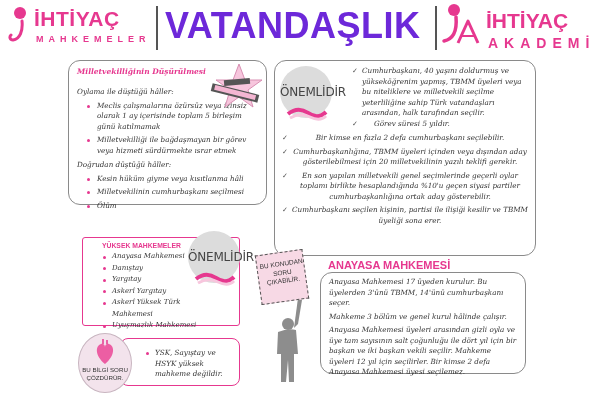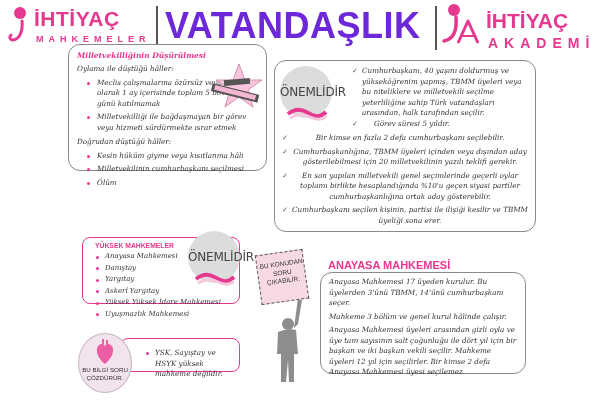--- a/index.html
+++ b/index.html
@@ -17,55 +17,55 @@
   .hdr-logo-right .mark { position: absolute; left: 0; top: 0; width: 40px; height: 46px; }
   .hdr-logo-right .brand { position: absolute; left: 46px; top: 6px; font-family: "Liberation Sans", sans-serif; font-weight: bold; font-size: 21px; color: #e6388f; }
   .hdr-logo-right .sub { position: absolute; left: 48px; top: 32px; font-family: "Liberation Sans", sans-serif; font-weight: bold; font-size: 14px; color: #e6388f; letter-spacing: 6px; }
 
   
   .hand { font-family: "DejaVu Serif", serif; font-style: italic; font-size: 7.2px; line-height: 10.5px; color: #333; }
 
   .box { position: absolute; border: 1.2px solid #8a8a8a; border-radius: 12px; background: #fff; }
 
   
-  #box1 { left: 68px; top: 44px; width: 199px; height: 127px; padding: 6px 8px; }
+  #box1 { left: 68px; top: 60px; width: 199px; height: 145px; padding: 6px 8px; }
   #box1 .title { font-family: "DejaVu Serif", serif; font-style: italic; font-weight: bold; font-size: 7.5px; color: #e6388f; }
-  #box1 .sub { margin-top: 4px; }
+  #box1 .sub { margin-top: 11px; }
   #box1 ul { list-style: none; margin-top: 3px; margin-left: 10px; }
   #box1 li { position: relative; padding-left: 10px; margin-bottom: 3px; }
   #box1 li::before { content: ""; position: absolute; left: 0; top: 4px; width: 3px; height: 3px; border-radius: 50%; background: #e6388f; }
   #box1 .sub2 { margin-top: 4px; }
 
   .star { position: absolute; left: 205px; top: 62px; width: 60px; height: 52px; }
 
   
-  #box2 { left: 274px; top: 60px; width: 262px; height: 172px; padding: 5px 7px; }
+  #box2 { left: 274px; top: 60px; width: 262px; height: 196px; padding: 5px 7px; }
   .onem1 { position: absolute; left: 280px; top: 66px; width: 52px; height: 60px; }
   .onem-circle { position: absolute; left: 0; top: 0; width: 52px; height: 52px; border-radius: 50%; background: #dcdcdc; }
   .onem-text { position: absolute; left: 0; top: 19px; width: 52px; text-align: center; font-family: "DejaVu Sans", sans-serif; font-size: 12px; color: #444; letter-spacing: -0.2px; }
   .onem-ribbon { position: absolute; left: 6px; top: 38px; width: 42px; height: 18px; }
 
   .chk { position: relative; padding-left: 10px; }
   .chk::before { content: "\2713"; position: absolute; left: 0; top: 0; font-size: 7px; color: #555; font-style: normal; }
   #box2 .first { margin-left: 70px; }
   #box2 .gorev { margin-left: 70px; margin-top: 0; padding-left: 22px; }
   #box2 .gorev::before { left: 0; }
   #box2 .rest { margin-top: 4px; }
   #box2 .rest .chk { margin-bottom: 3px; text-align: center; }
 
   
-  #box3 { left: 82px; top: 237px; width: 158px; height: 67px; border: 1.2px solid #e6388f; border-radius: 8px; padding: 4px 12px; }
+  #box3 { left: 82px; top: 237px; width: 158px; height: 89px; border: 1.2px solid #e6388f; border-radius: 3px; padding: 4px 19px; }
   #box3 .title { font-family: "Liberation Sans", sans-serif; font-weight: bold; font-size: 6.8px; color: #e6388f; }
   #box3 ul { list-style: none; margin-top: 2px; }
   #box3 li { position: relative; padding-left: 10px; font-size: 7px; line-height: 11.5px; }
   #box3 li::before { content: ""; position: absolute; left: 1px; top: 4.5px; width: 3px; height: 3px; border-radius: 50%; background: #e6388f; }
   .onem2 { position: absolute; left: 188px; top: 231px; width: 52px; height: 60px; }
 
   
-  #box4 { left: 120px; top: 338px; width: 120px; height: 34px; border: 1.2px solid #e6388f; border-radius: 8px; padding: 9px 8px 4px 24px; }
+  #box4 { left: 120px; top: 338px; width: 120px; height: 48px; border: 1.2px solid #e6388f; border-radius: 8px; padding: 9px 8px 4px 24px; }
   #box4 .item { position: relative; padding-left: 10px; }
   #box4 .item::before { content: ""; position: absolute; left: 1px; top: 4px; width: 3px; height: 3px; border-radius: 50%; background: #e6388f; }
   .bilgi-circle { position: absolute; left: 78px; top: 333px; width: 54px; height: 60px; }
   .bilgi-circle .c { position: absolute; left: 0; top: 0; width: 54px; height: 60px; border-radius: 50%; background: #f3e3ec; border: 1.5px solid #c8b5c0; }
   .bilgi-circle .t { position: absolute; left: -2px; top: 33px; width: 58px; text-align: center; font-family: "Liberation Sans", sans-serif; font-size: 6.2px; line-height: 8px; color: #333; }
   .bilgi-circle .heart { position: absolute; left: 15px; top: 5px; width: 24px; height: 28px; }
 
   
   .sign { position: absolute; left: 258px; top: 252px; width: 48px; height: 50px; background: #f7d9e5; border: 1.2px dashed #555; transform: rotate(-8deg); }
   .sign .t { position: absolute; left: 0; top: 7px; width: 48px; text-align: center; font-family: "Liberation Sans", sans-serif; font-size: 6.5px; line-height: 8.5px; color: #333; }
@@ -141,21 +141,21 @@
   </svg>
 </div>
 
 <div class="box" id="box3">
   <div class="title">YÜKSEK MAHKEMELER</div>
   <ul class="hand">
     <li>Anayasa Mahkemesi</li>
     <li>Danıştay</li>
     <li>Yargıtay</li>
     <li>Askerî Yargıtay</li>
-    <li>Yüksek Yüksek İdare Mahkemesi</li>
+    <li>Askerî Yüksek Türk Mahkemesi</li>
     <li>Uyuşmazlık Mahkemesi</li>
   </ul>
 </div>
 <div class="onem2">
   <div class="onem-circle"></div>
   <div class="onem-text">ÖNEMLİDİR</div>
   <svg class="onem-ribbon" viewBox="0 0 42 18">
     <path d="M2 10 Q 12 2, 22 9 T 40 8" stroke="#e6388f" stroke-width="4" fill="none"></path>
     <path d="M4 14 Q 14 8, 24 13 T 40 12" stroke="#f7c6dd" stroke-width="3" fill="none"></path>
   </svg>

